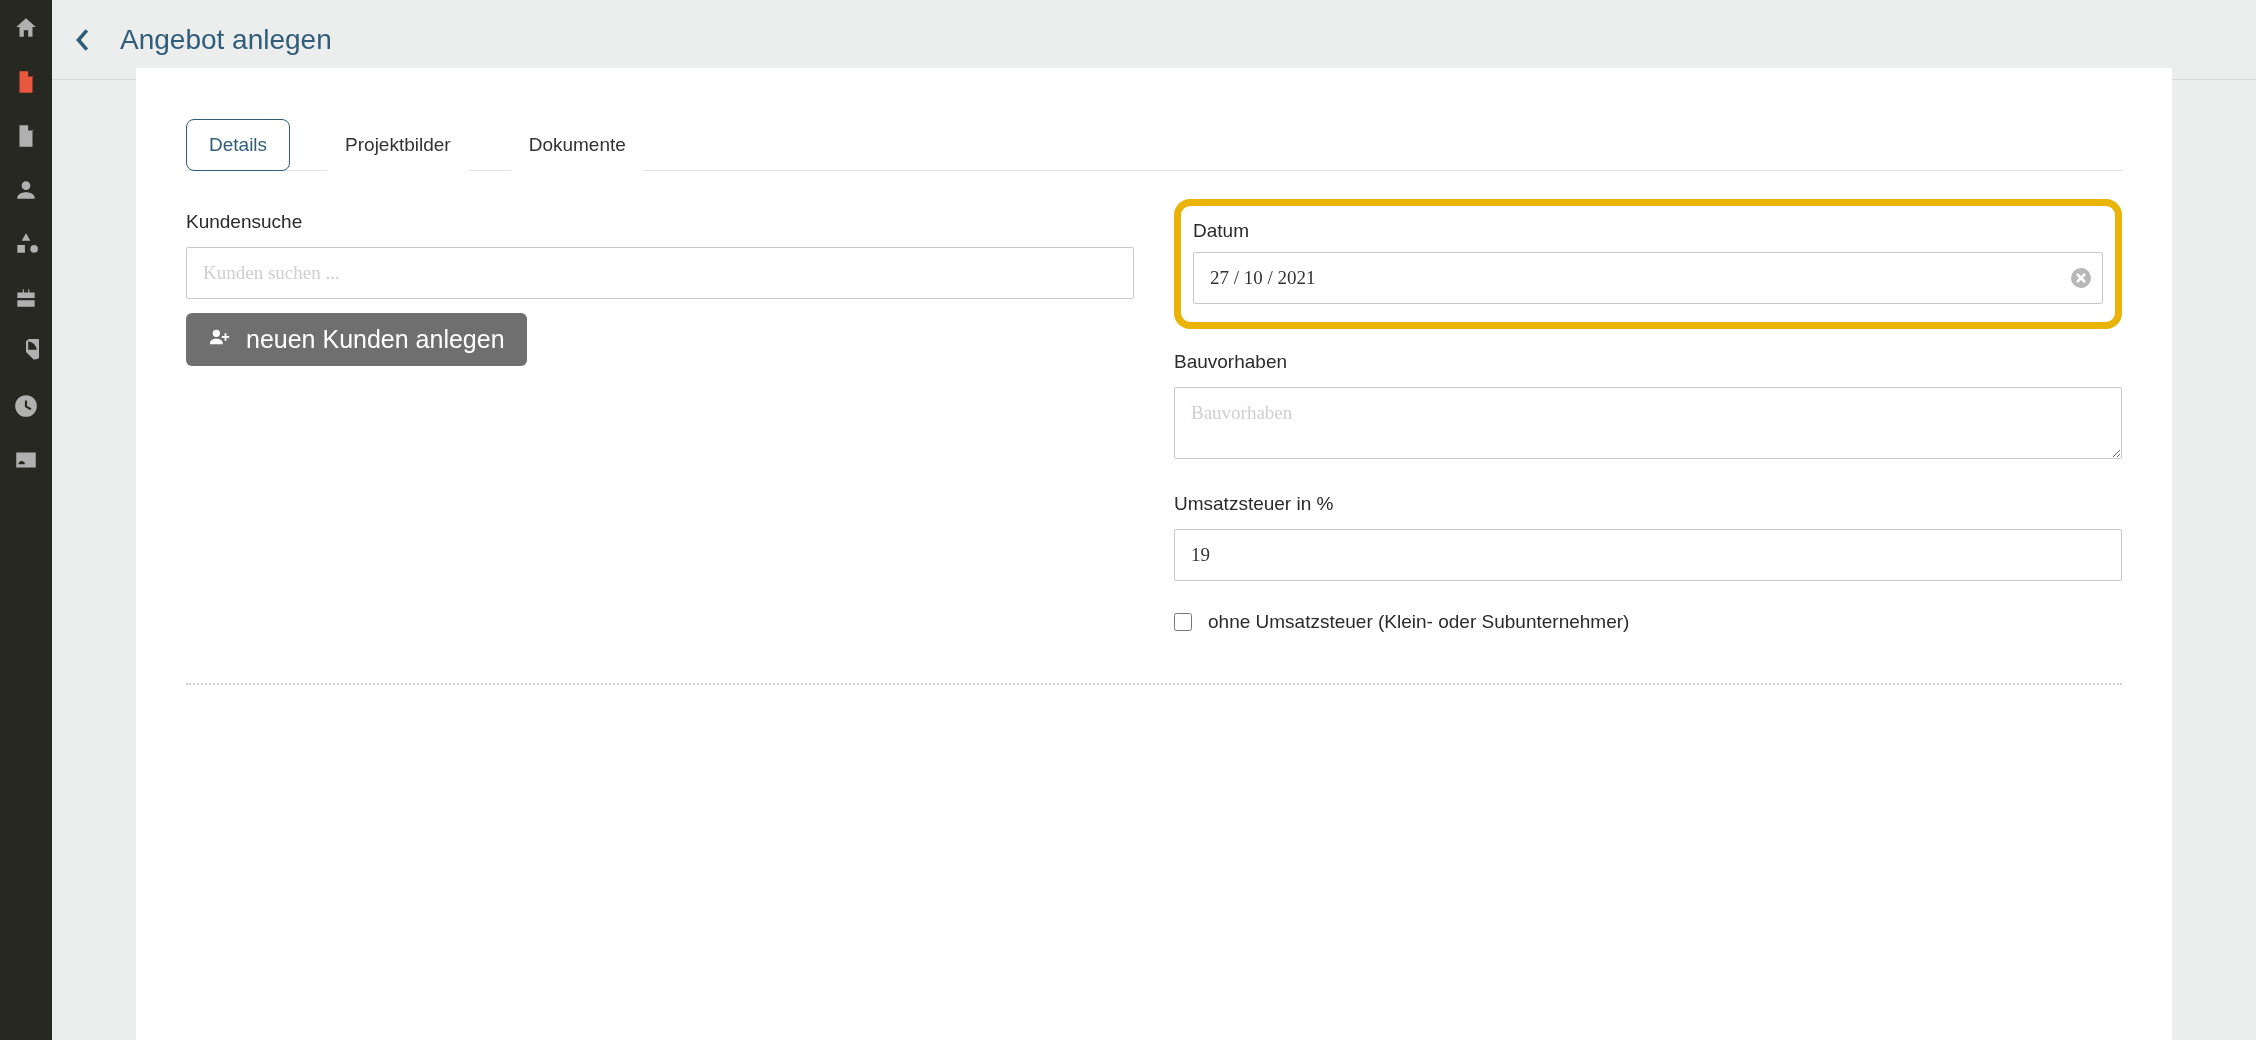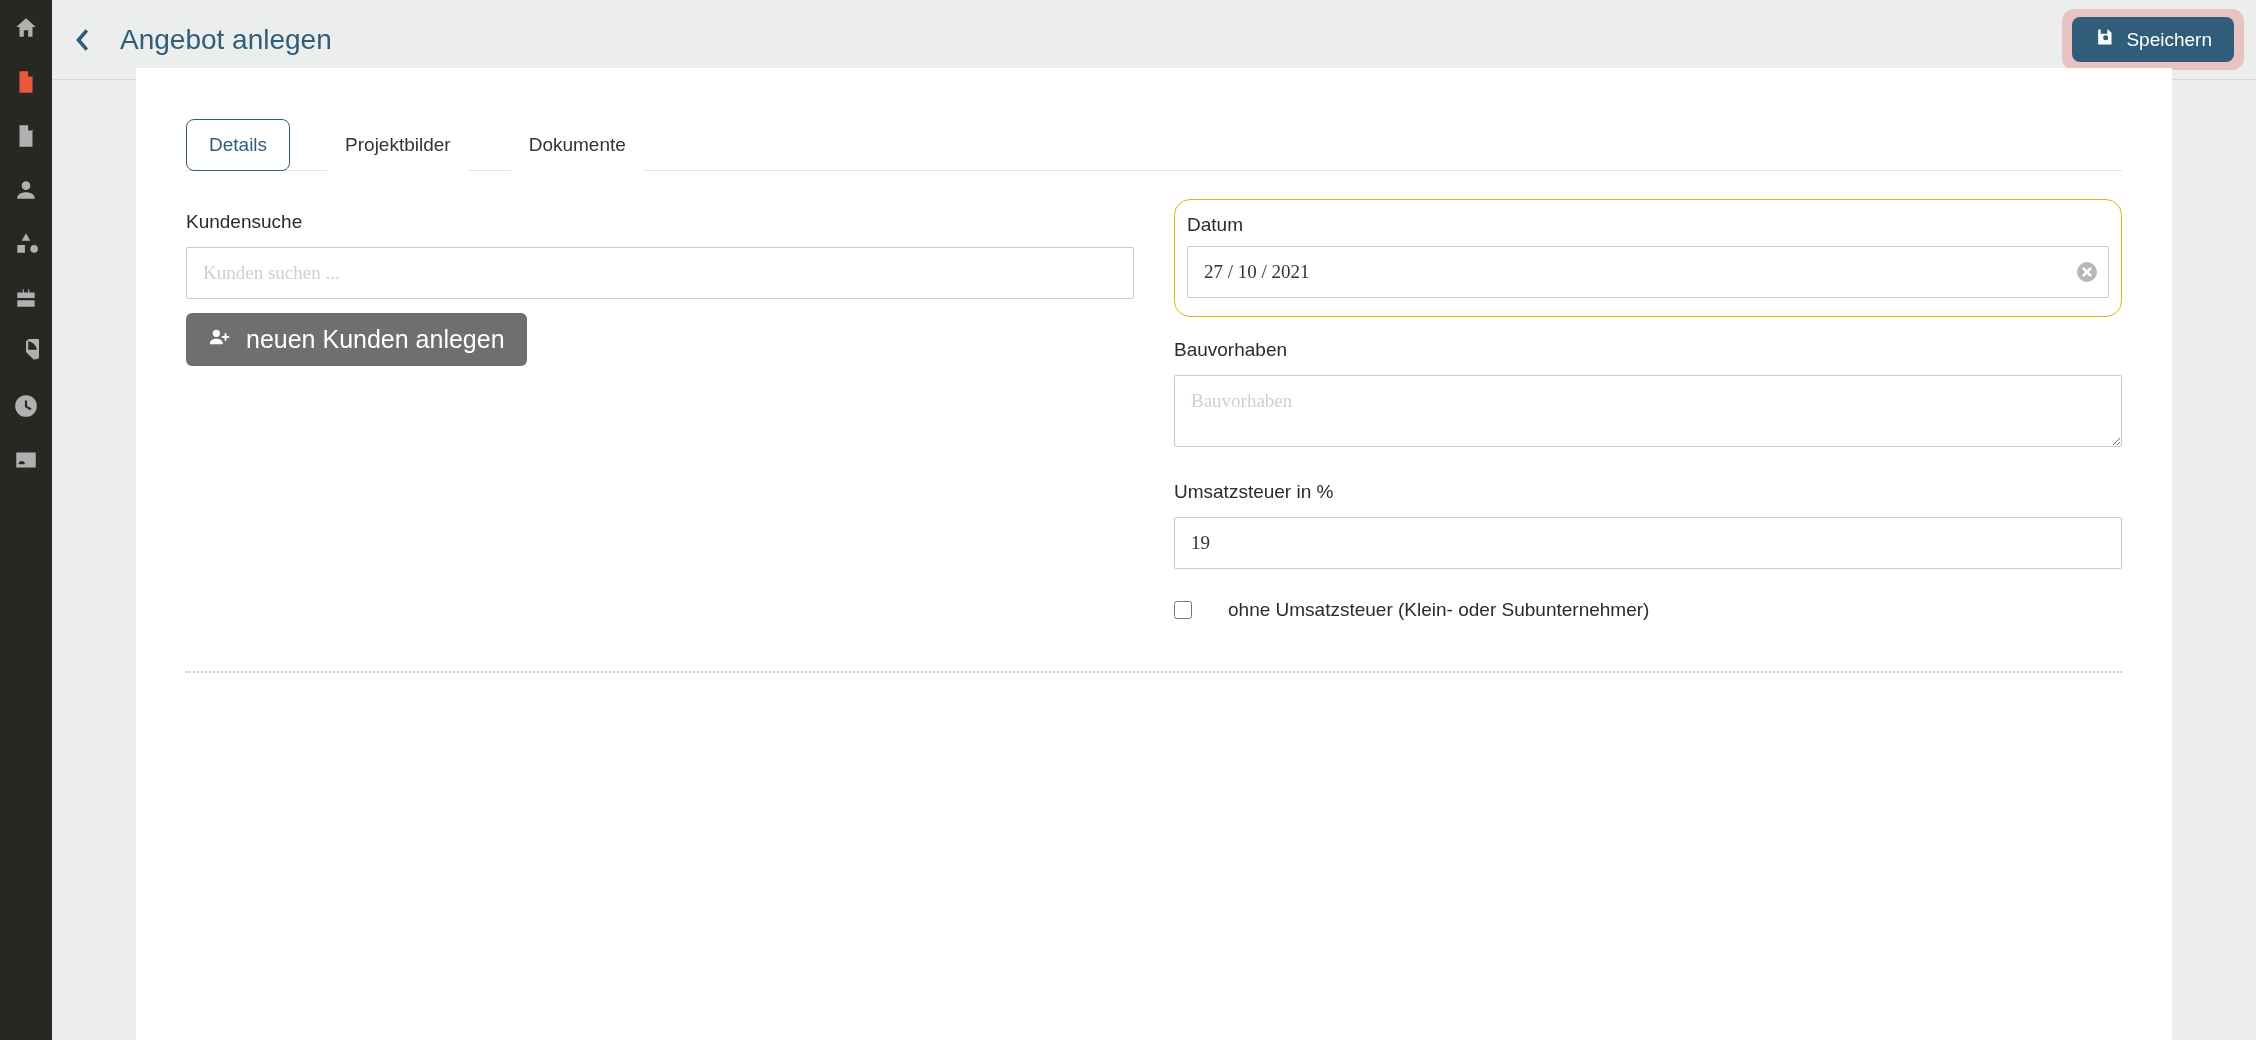--- a/index.html
+++ b/index.html
@@ -151,21 +151,21 @@
     padding: 12px 22px;
     display: inline-flex;
     align-items: center;
     gap: 14px;
     cursor: pointer;
   }
   .new-customer-btn svg { fill: #fff; width: 24px; height: 22px; }
 
   .date-wrap {
     position: relative;
-    border: 1px solid #eab308;
+    border: 7px solid #eab308;
     border-radius: 16px;
     padding: 12px 12px 18px 12px;
     margin-top: -12px;
   }
   .date-wrap .fld-label { margin-bottom: 10px; margin-top: 2px; }
   .date-field {
     position: relative;
   }
   .date-field .text-input { padding-right: 44px; }
   .clear-date {
@@ -190,21 +190,20 @@
   }
   .checkbox-row input[type="checkbox"] {
     width: 18px; height: 18px;
     accent-color: #2f5d7a;
     cursor: pointer;
   }
   .checkbox-row label {
     font-size: 19px;
     color: #2b2b2b;
     cursor: pointer;
-    margin-left: 20px;
   }
 
   .dotted-divider {
     border-top: 2px dotted #d0d0d0;
     margin-top: 50px;
   }
 </style>
 </head>
 <body>
 
@@ -257,30 +256,20 @@
 </nav>
 
 <header class="topbar">
   <div class="topbar-left">
     <div class="back-btn">
       <svg viewBox="0 0 12 20">
           <polyline points="10,2 3,10 10,18"></polyline>
         </svg>
     </div>
     <h1 class="page-title">Angebot anlegen</h1>
-  </div>
-  <div class="save-wrap">
-    <button class="save-btn">
-      <span>
-        <svg viewBox="0 0 24 24">
-            <path d="M5 3h12l4 4v14H5zM8 3v5h8V3zm3 10a3 3 0 106 0 3 3 0 00-6 0z"></path>
-          </svg>
-      </span>
-      <span>Speichern</span>
-    </button>
   </div>
 </header>
 
 <main class="main">
   <div class="card">
 
     <div class="tabs">
       <div class="tab active">Details</div>
       <div class="tab">Projektbilder</div>
       <div class="tab">Dokumente</div>

